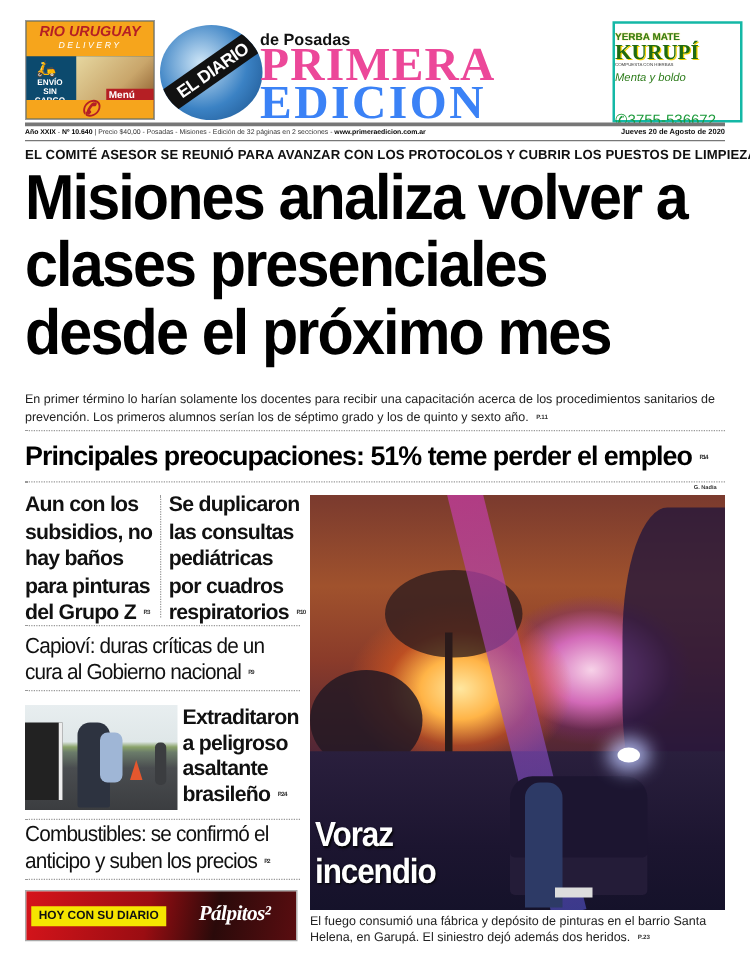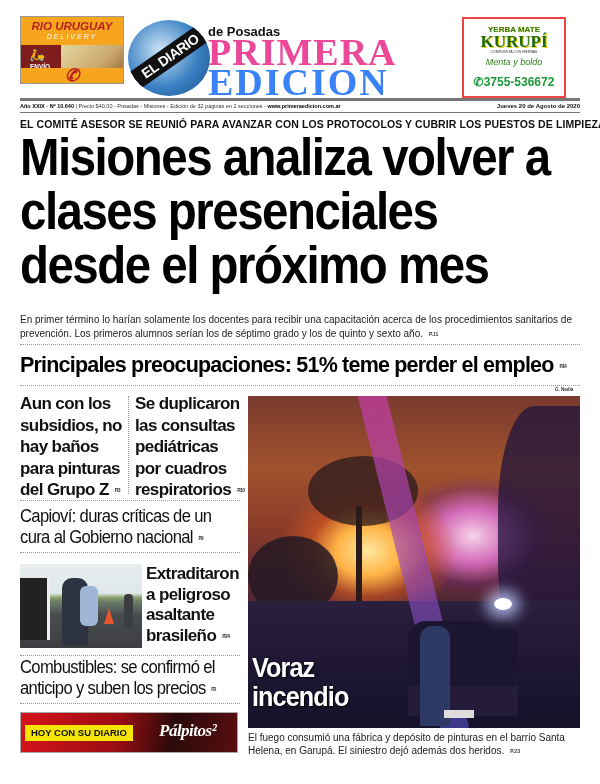--- a/index.html
+++ b/index.html
@@ -1,38 +1,38 @@
 <!DOCTYPE html>
 <html><head>
 <meta charset="utf-8">
 <style>
 *{box-sizing:border-box;margin:0;padding:0}
 body{width:600px;height:784px;background:#fff;font-family:"Liberation Sans",sans-serif;color:#111;position:relative;overflow:hidden}
 .abs{position:absolute}
 
-#ad-left{left:20px;top:16px;width:104px;height:68px;background:#7f1d1d;border:1px solid #999;overflow:hidden}
+#ad-left{left:20px;top:16px;width:104px;height:80px;background:#0c4a6e;border:1px solid #999;overflow:hidden}
 #ad-left .top{position:absolute;left:0;top:0;width:100%;height:28px;background:#f6a51c;text-align:center}
 #ad-left .brand{font-weight:bold;font-style:italic;color:#b51f24;font-size:11.5px;line-height:14px;display:block;padding-top:2px}
 #ad-left .sub{font-style:italic;color:#fff;font-size:7px;letter-spacing:2px;display:block}
 #ad-left .envio{position:absolute;left:4px;top:46px;color:#fff;font-size:6.5px;font-weight:bold;line-height:7px;text-align:center;width:30px}
 #ad-left .moto{position:absolute;left:8px;top:30px;color:#fff;font-size:13px}
 #ad-left .food{position:absolute;left:40px;top:28px;width:64px;height:36px;background:linear-gradient(135deg,#e6d7a0,#c9a66b 60%,#8a5a2b)}
 #ad-left .menu{position:absolute;left:64px;top:54px;color:#fff;font-size:8px;font-weight:bold;background:#b51f24;padding:0 2px}
 #ad-left .phone{position:absolute;left:0;bottom:0;width:100%;height:15px;background:#f6a51c;color:#b51f24;font-weight:bold;font-style:italic;font-size:17px;text-align:center;line-height:15px}
 #globe{left:128px;top:20px;width:82px;height:76px;border-radius:50%;background:radial-gradient(circle at 40% 40%,#cfe6f7,#3b82c4 55%,#184d86);overflow:hidden}
 #globe .band{position:absolute;left:-6px;top:26px;width:96px;height:20px;background:#111;color:#fff;font-weight:bold;font-size:14px;transform:rotate(-35deg);text-align:center;line-height:20px;font-family:"Liberation Sans",sans-serif;letter-spacing:-0.5px}
 #demis{left:208px;top:24px;font-size:13px;font-weight:bold;color:#111}
 #pe1{left:208px;top:36px;font-family:"Liberation Serif",serif;font-weight:bold;font-size:38px;line-height:33px;letter-spacing:1px;color:#ec4899}
 #pe2{left:208px;top:66px;font-family:"Liberation Serif",serif;font-weight:bold;font-size:38px;line-height:33px;letter-spacing:2px;color:#3b82f6}
-#ad-right{left:462px;top:17px;width:104px;height:81px;border:2px solid #ef4444;background:#fff;text-align:center}
+#ad-right{left:490px;top:17px;width:104px;height:81px;border:2px solid #14b8a6;background:#fff;text-align:left}
 #ad-right .y{font-size:8px;font-weight:bold;color:#2f7d1d;margin-top:6px;display:block;text-shadow:0 0 1px #e6c200}
 #ad-right .k{font-family:"Liberation Serif",serif;font-size:17px;font-weight:bold;color:#1f6b12;display:block;line-height:16px;text-shadow:1px 1px 0 #f2d300}
 #ad-right .s{font-size:3.5px;color:#333;display:block}
 #ad-right .m{font-style:italic;font-size:9px;color:#2f7d1d;display:block;margin-top:3px}
-#ad-right .p{font-size:12px;font-weight:bold;color:#1b9a3a;display:block;margin-top:8px}
+#ad-right .p{font-size:12px;font-weight:normal;color:#1b9a3a;display:block;margin-top:22px}
 
 #rule1{left:20px;top:98px;width:560px;height:3px;background:#777}
 #info{left:20px;top:103px;font-size:5.5px;color:#333;white-space:nowrap}
 #info b{color:#000}
 #date{right:20px;top:103px;font-size:6px;font-weight:bold;color:#111}
 #rule2{left:20px;top:112px;width:560px;height:1px;background:#777}
 
 #kicker{left:20px;top:118px;width:560px;font-weight:bold;font-size:10.5px;letter-spacing:0.1px;white-space:nowrap;color:#111}
 #headline{left:20px;top:131px;width:570px;font-weight:bold;font-size:51px;line-height:54px;letter-spacing:-1.6px;transform:scaleX(0.93);transform-origin:left top;color:#000}
 #lede{left:20px;top:313px;width:560px;font-size:10px;line-height:14px;color:#222}

